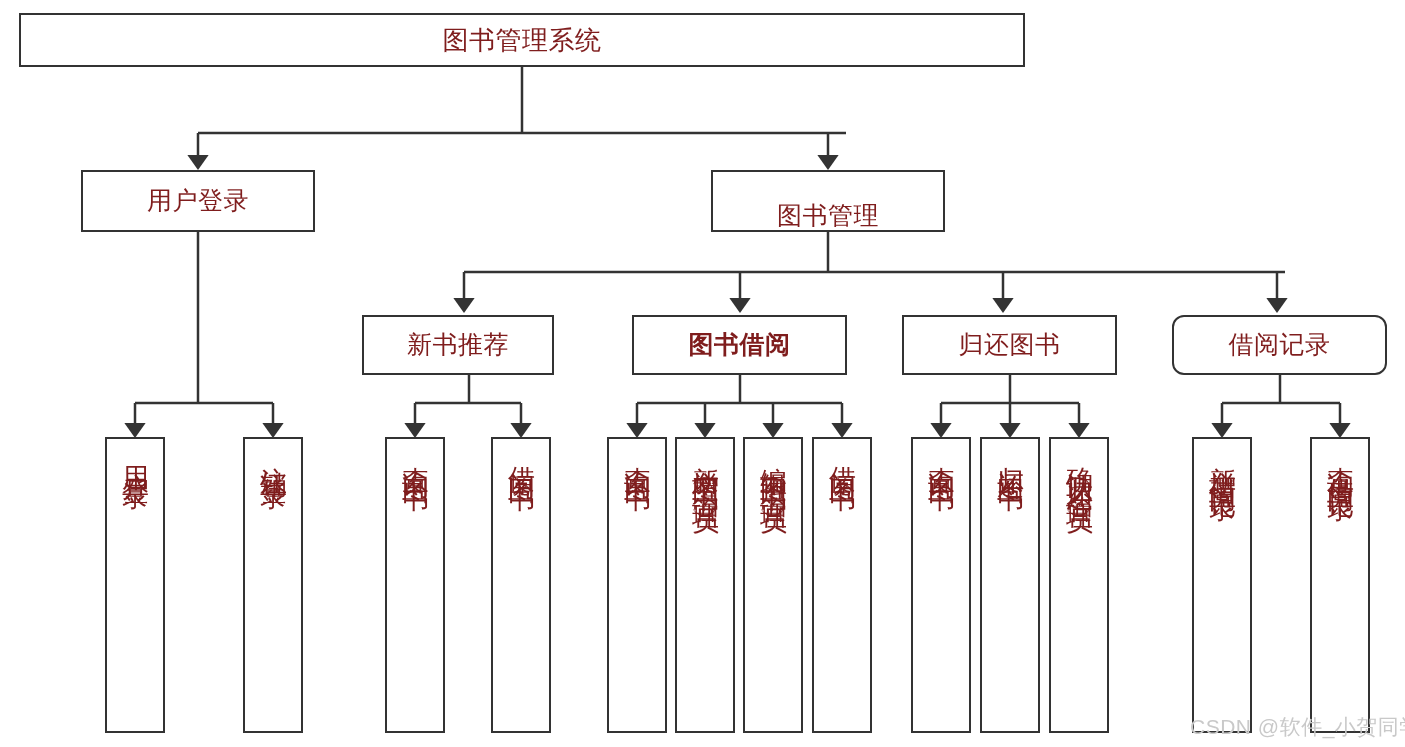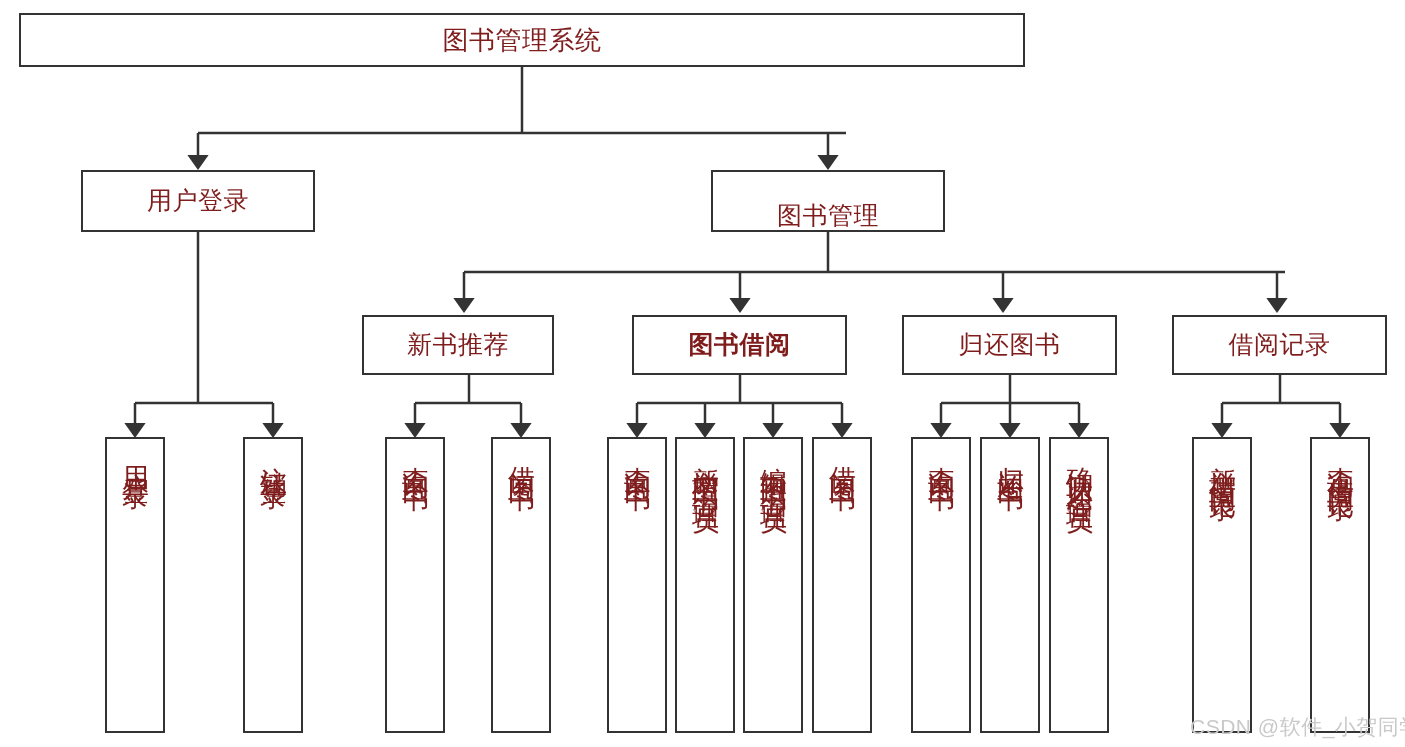--- a/index.html
+++ b/index.html
@@ -141,21 +141,21 @@
 
   <div class="node h" style="left:362px; top:315px; width:192px; height:60px;">
     <span class="label">新书推荐</span>
   </div>
   <div class="node h" style="left:632px; top:315px; width:215px; height:60px;font-weight:bold;">
     <span class="label">图书借阅</span>
   </div>
   <div class="node h" style="left:902px; top:315px; width:215px; height:60px;">
     <span class="label">归还图书</span>
   </div>
-  <div class="node h" style="left:1172px; top:315px; width:215px; height:60px;">
+  <div class="node h" style="left:1172px; top:315px; width:215px; height:60px;border-radius:12px;">
     <span class="label">借阅记录</span>
   </div>
 
   <div class="node v" style="left:105px; top:437px; width:60px; height:296px;">
     <span class="label">用户登录</span>
   </div>
   <div class="node v" style="left:243px; top:437px; width:60px; height:296px;">
     <span class="label">注销登录</span>
   </div>
 

